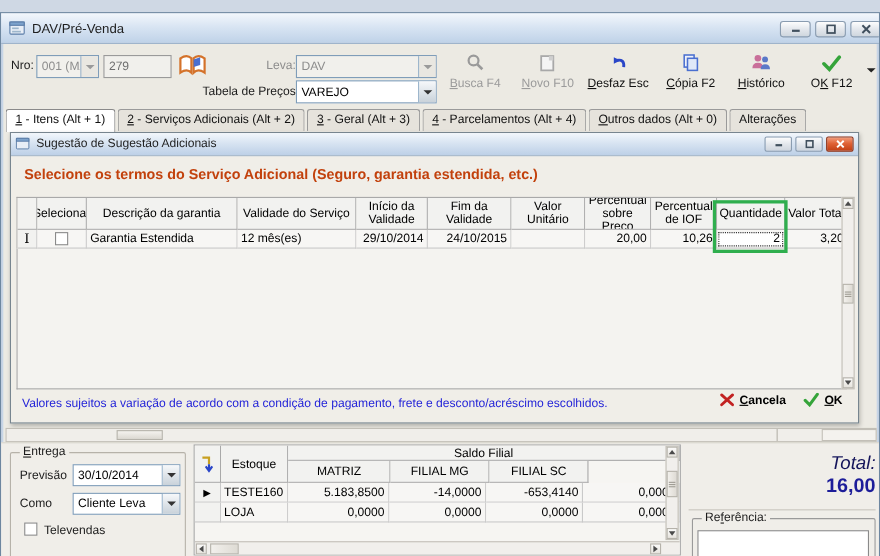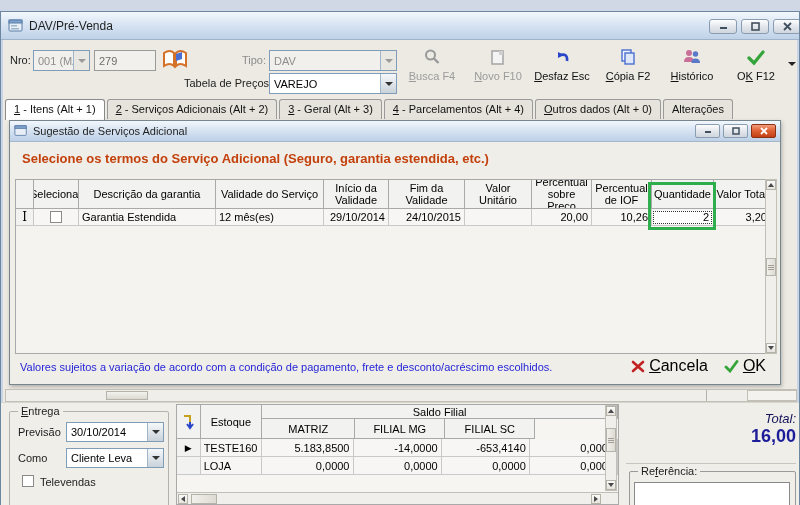--- a/index.html
+++ b/index.html
@@ -76,21 +76,21 @@
   .grip{width:6px;height:1px;background:#a09d95;}
   .tri-up{width:0;height:0;border-left:3px solid transparent;border-right:3px solid transparent;border-bottom:4px solid #4a4a4a;}
   .tri-dn{width:0;height:0;border-left:3px solid transparent;border-right:3px solid transparent;border-top:4px solid #4a4a4a;}
   .tri-lf{width:0;height:0;border-top:3px solid transparent;border-bottom:3px solid transparent;border-right:4px solid #4a4a4a;}
   .tri-rt{width:0;height:0;border-top:3px solid transparent;border-bottom:3px solid transparent;border-left:4px solid #4a4a4a;}
 
   .highlight-box{position:absolute;border:3px solid #2fae4e;background:transparent;pointer-events:none;}
 
   .dlg-note{position:absolute;left:10px;top:240px;font-size:11px;color:#2525d8;}
   .dlg-actions{position:absolute;right:14px;top:236px;display:flex;align-items:center;gap:16px;}
-  .action{display:flex;align-items:center;gap:4px;font-size:16px;color:#000;cursor:default;}
+  .action{display:flex;align-items:center;gap:4px;font-size:11px;color:#000;cursor:default;font-weight:bold;}
 
   
   .hsb-strip{left:4px;top:377px;width:792px;height:13px;background:#f0eeea;border:1px solid #c2bfb7;}
   .hsb-thumb{position:absolute;top:1px;height:9px;background:linear-gradient(#f4f2ee,#dcd9d2);border:1px solid #b5b2aa;}
   .strip-divider{position:absolute;top:0;width:1px;height:11px;background:#b5b2aa;}
   .strip-seg{position:absolute;top:0;height:11px;background:#f4f2ee;border:1px solid #c2bfb7;}
 
   .bottom{left:0;top:390px;width:800px;height:115px;background:#f0eee9;border-top:1px solid #d8d5cd;}
 
   .groupbox{position:absolute;border:1px solid #b6b2a9;border-radius:2px;}
@@ -99,21 +99,21 @@
   .chk{width:12px;height:12px;border:1px solid #8a8a8a;background:#fff;}
 
   
   .stock{position:absolute;left:175px;top:1px;width:443px;height:101px;background:#f6f5f2;border:1px solid #a9a9a9;overflow:hidden;}
   .s-hc{background:#f2f2f0;border-right:1px solid #a9a9a9;border-bottom:1px solid #a9a9a9;
     font-size:11px;color:#000;display:flex;align-items:center;justify-content:center;text-align:center;overflow:hidden;white-space:nowrap;}
   .s-c{background:#f7f6f4;border-right:1px solid #c9c9c9;border-bottom:1px solid #c9c9c9;
     font-size:11px;color:#000;display:flex;align-items:center;height:18px;padding:0 3px;overflow:hidden;white-space:nowrap;}
   .s-c.num{justify-content:flex-end;}
 
-  .total-label{font-size:13px;font-style:italic;color:#14145a;}
+  .total-label{font-size:17px;font-style:italic;color:#14145a;}
   .total-value{font-size:18px;font-weight:bold;color:#1d1d99;}
 
   .ref-input{position:absolute;left:4px;top:10px;width:156px;height:32px;background:#fff;border:1px solid #8a8a8a;}
 
   u{text-decoration:underline;}
 </style>
 </head>
 <body>
 
 <div class="screen">
@@ -150,21 +150,21 @@
       <span class="btn">
           <span class="arrow-down"></span>
         </span>
     </div>
     <div class="abs field" style="left:93px;top:10px;width:62px">279</div>
     <svg class="abs" style="left:160px;top:7px" width="28" height="24" viewBox="0 0 28 24">
       <path d="M3 6 Q9 2 13 6 L13 19 Q9 15 3 19 Z" fill="#fff" stroke="#d4722a" stroke-width="2"></path>
       <path d="M25 6 Q19 2 15 6 L15 19 Q19 15 25 19 Z" fill="#fff" stroke="#d4722a" stroke-width="2"></path>
       <path d="M15 7 L21 5 L21 12 L15 14 Z" fill="#4a6fd0"></path>
     </svg>
-    <span class="abs lbl dis" style="left:241px;top:14px">Tipo:</span>
+    <span class="abs lbl dis" style="left:241px;top:14px">Leva:</span>
     <div class="abs combo disabled" style="left:268px;top:10px;width:128px">
       <span class="val">DAV</span>
       <span class="btn">
           <span class="arrow-down"></span>
         </span>
     </div>
     <span class="abs lbl" style="left:183px;top:37px">Tabela de Preços:</span>
     <div class="abs combo" style="left:268px;top:33px;width:128px">
       <span class="val">VAREJO</span>
       <span class="btn">
@@ -238,21 +238,21 @@
     <span class="tab"><u>O</u>utros dados (Alt + 0)</span>
     <span class="tab">Alterações</span>
   </div>
 
   <div class="abs dialog">
     <div class="dlg-title">
       <svg width="14" height="14" viewBox="0 0 16 16">
         <rect x="1" y="2" width="13" height="11" rx="1" fill="#e8eef6" stroke="#5b7da8"></rect>
         <rect x="1" y="2" width="13" height="3" fill="#7da3cc" stroke="#5b7da8"></rect>
       </svg>
-      <span class="t-text">Sugestão de Serviços Adicional</span>
+      <span class="t-text">Sugestão de Sugestão Adicionais</span>
       <div class="dlg-btn">
           <svg width="8" height="6" viewBox="0 0 8 6">
             <rect x="1" y="3" width="6" height="2" fill="#41505e"></rect>
           </svg>
         </div>
       <div class="dlg-btn">
           <svg width="8" height="8" viewBox="0 0 8 8">
             <rect x="1" y="1" width="6" height="6" fill="none" stroke="#41505e" stroke-width="1.5"></rect>
           </svg>
         </div>

